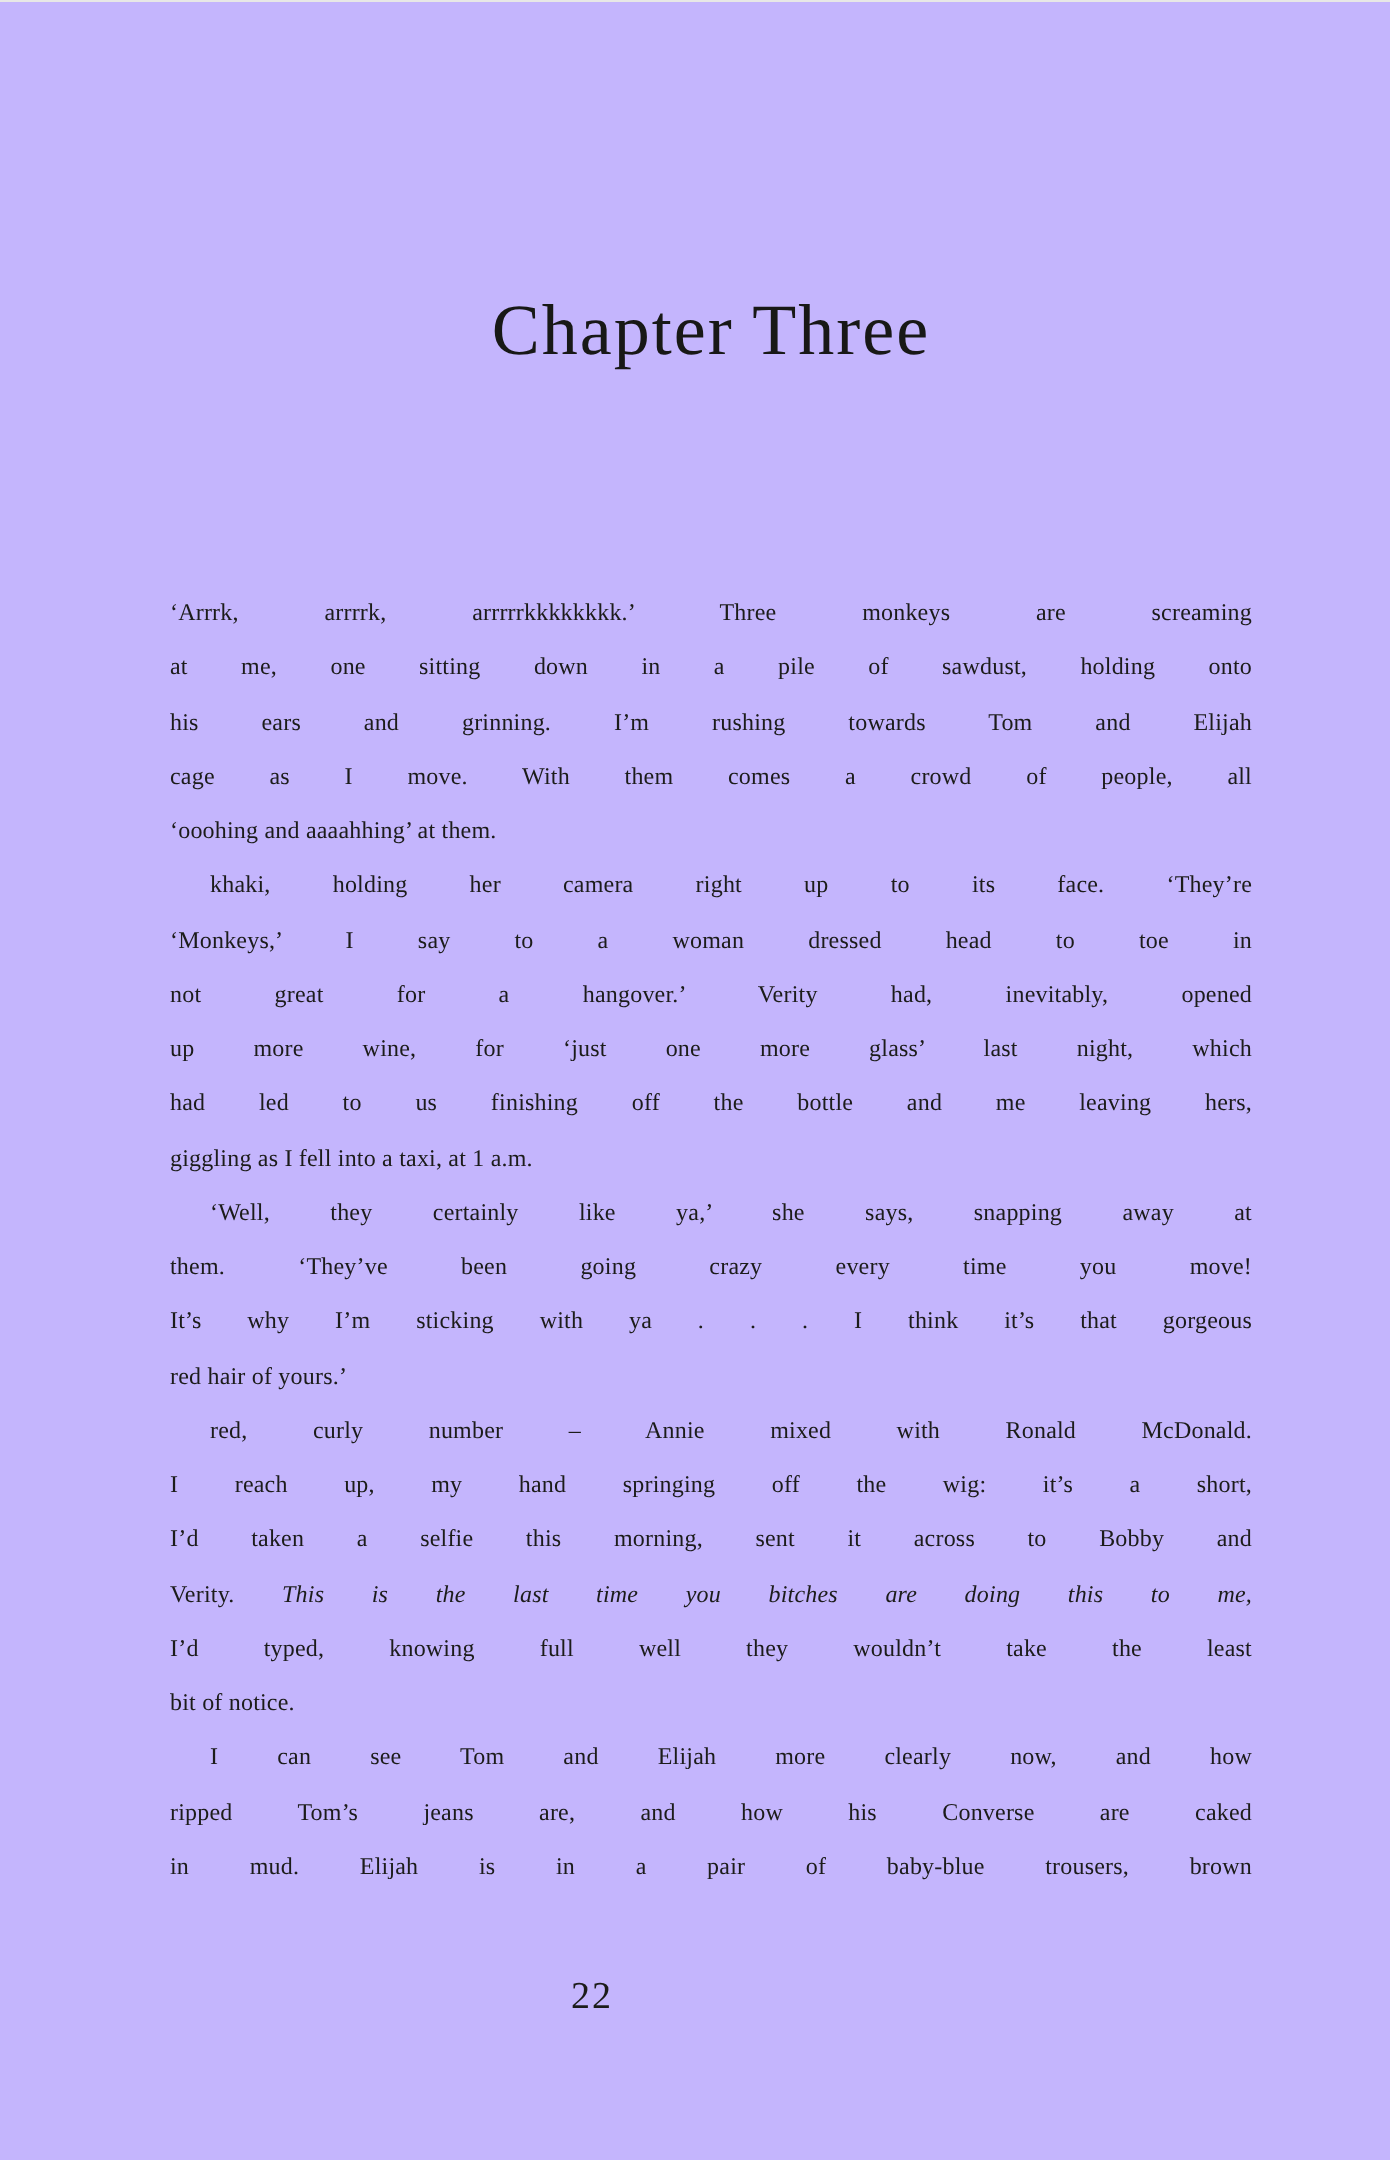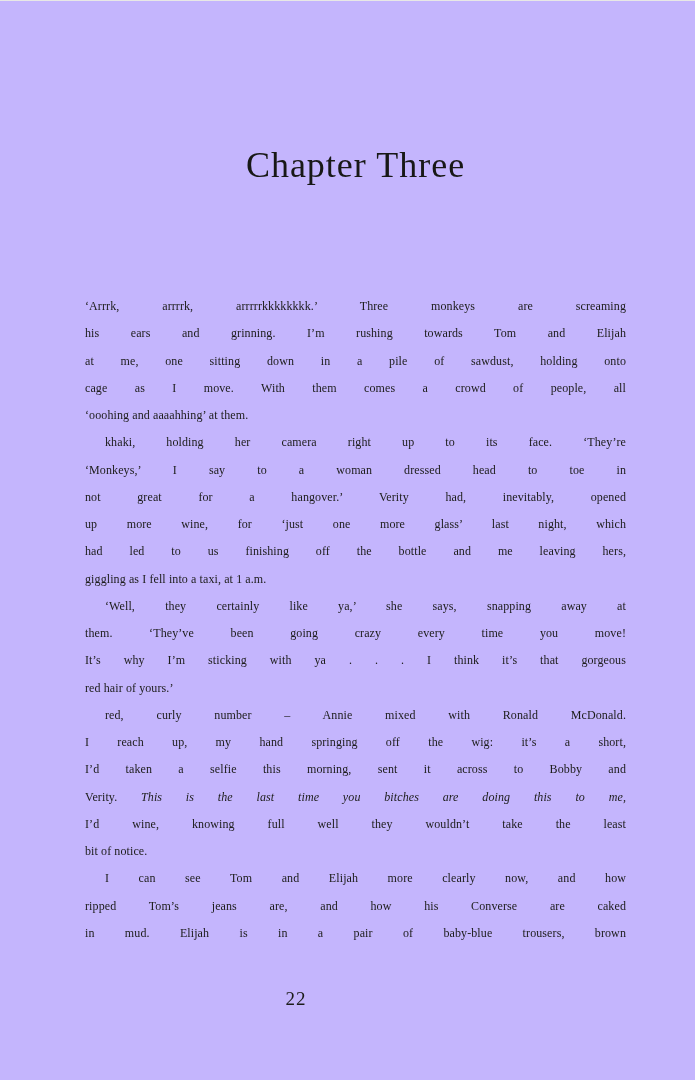--- a/index.html
+++ b/index.html
@@ -67,22 +67,22 @@
 </style>
 </head>
 <body>
 
 <div class="page">
   <h1 class="chapter-title">Chapter Three</h1>
 
   <div class="body-text">
       <div class="para">
         <div class="line"><span>‘Arrrk, arrrrk, arrrrrkkkkkkkk.’ Three monkeys are screaming</span></div>
+        <div class="line"><span>at me, one sitting down in a pile of sawdust, holding onto</span></div>
         <div class="line"><span>his ears and grinning. I’m rushing towards Tom and Elijah</span></div>
-        <div class="line"><span>at me, one sitting down in a pile of sawdust, holding onto</span></div>
         <div class="line"><span>cage as I move. With them comes a crowd of people, all</span></div>
         <div class="line flush-last"><span>‘ooohing and aaaahhing’ at them.</span></div>
       </div>
       <div class="para indent">
         <div class="line"><span>khaki, holding her camera right up to its face. ‘They’re</span></div>
         <div class="line"><span>‘Monkeys,’ I say to a woman dressed head to toe in</span></div>
         <div class="line"><span>not great for a hangover.’ Verity had, inevitably, opened</span></div>
         <div class="line"><span>up more wine, for ‘just one more glass’ last night, which</span></div>
         <div class="line"><span>had led to us finishing off the bottle and me leaving hers,</span></div>
         <div class="line flush-last"><span>giggling as I fell into a taxi, at 1 a.m.</span></div>
@@ -91,21 +91,21 @@
         <div class="line"><span>‘Well, they certainly like ya,’ she says, snapping away at</span></div>
         <div class="line"><span>them. ‘They’ve been going crazy every time you move!</span></div>
         <div class="line"><span>It’s why I’m sticking with ya . . . I think it’s that gorgeous</span></div>
         <div class="line flush-last"><span>red hair of yours.’</span></div>
       </div>
       <div class="para indent">
         <div class="line"><span>red, curly number – Annie mixed with Ronald McDonald.</span></div>
         <div class="line"><span>I reach up, my hand springing off the wig: it’s a short,</span></div>
         <div class="line"><span>I’d taken a selfie this morning, sent it across to Bobby and</span></div>
         <div class="line"><span>Verity. </span><em>This is the last time you bitches are doing this to me,</em></div>
-        <div class="line"><span>I’d wine, knowing full well they wouldn’t take the least</span></div>
+        <div class="line"><span>I’d typed, knowing full well they wouldn’t take the least</span></div>
         <div class="line flush-last"><span>bit of notice.</span></div>
       </div>
       <div class="para indent">
         <div class="line"><span>I can see Tom and Elijah more clearly now, and how</span></div>
         <div class="line"><span>ripped Tom’s jeans are, and how his Converse are caked</span></div>
         <div class="line"><span>in mud. Elijah is in a pair of baby-blue trousers, brown</span></div>
       </div>
     </div>
 
   <div class="page-number">22</div>

